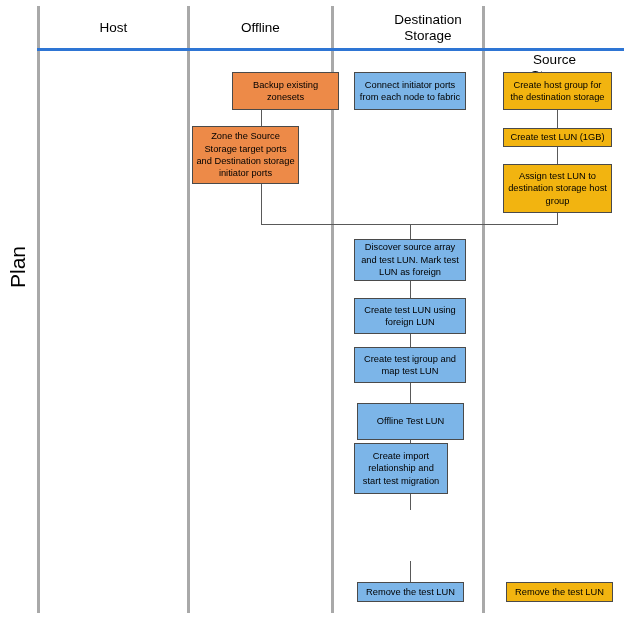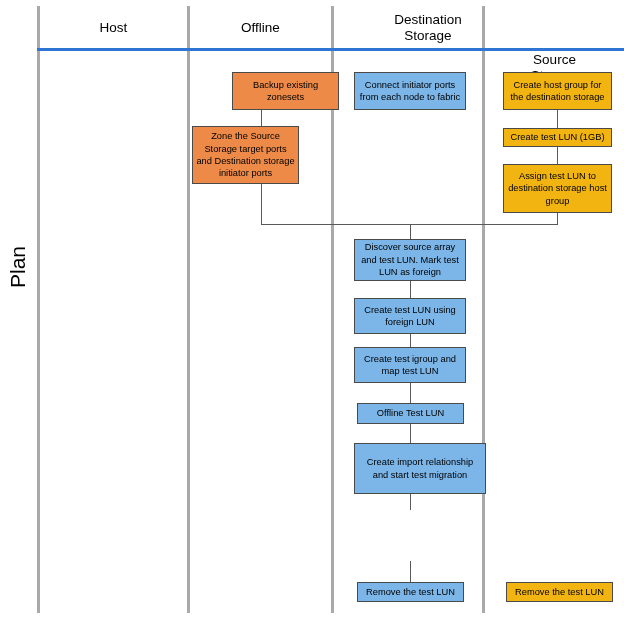--- a/index.html
+++ b/index.html
@@ -161,25 +161,25 @@
   </div>
 
   <div class="node blue" style="left:354px; top:298px; width:112px; height:36px;">
     <span>Create test LUN using foreign LUN</span>
   </div>
 
   <div class="node blue" style="left:354px; top:347px; width:112px; height:36px;">
     <span>Create test igroup and map test LUN</span>
   </div>
 
-  <div class="node blue" style="left:357px; top:403px; width:107px; height:21px;">
+  <div class="node blue" style="left:357px; top:403px; width:107px; height:37px;">
     <span>Offline Test LUN</span>
   </div>
 
-  <div class="node blue" style="left:354px; top:443px; width:132px; height:51px;">
+  <div class="node blue" style="left:354px; top:443px; width:94px; height:51px;">
     <span>Create import relationship and start test migration</span>
   </div>
 
 
   <div class="node blue" style="left:357px; top:582px; width:107px; height:20px;">
     <span>Remove the test LUN</span>
   </div>
 
   <div class="node gold" style="left:503px; top:72px; width:109px; height:38px;">
     <span>Create host group for the destination storage</span>

